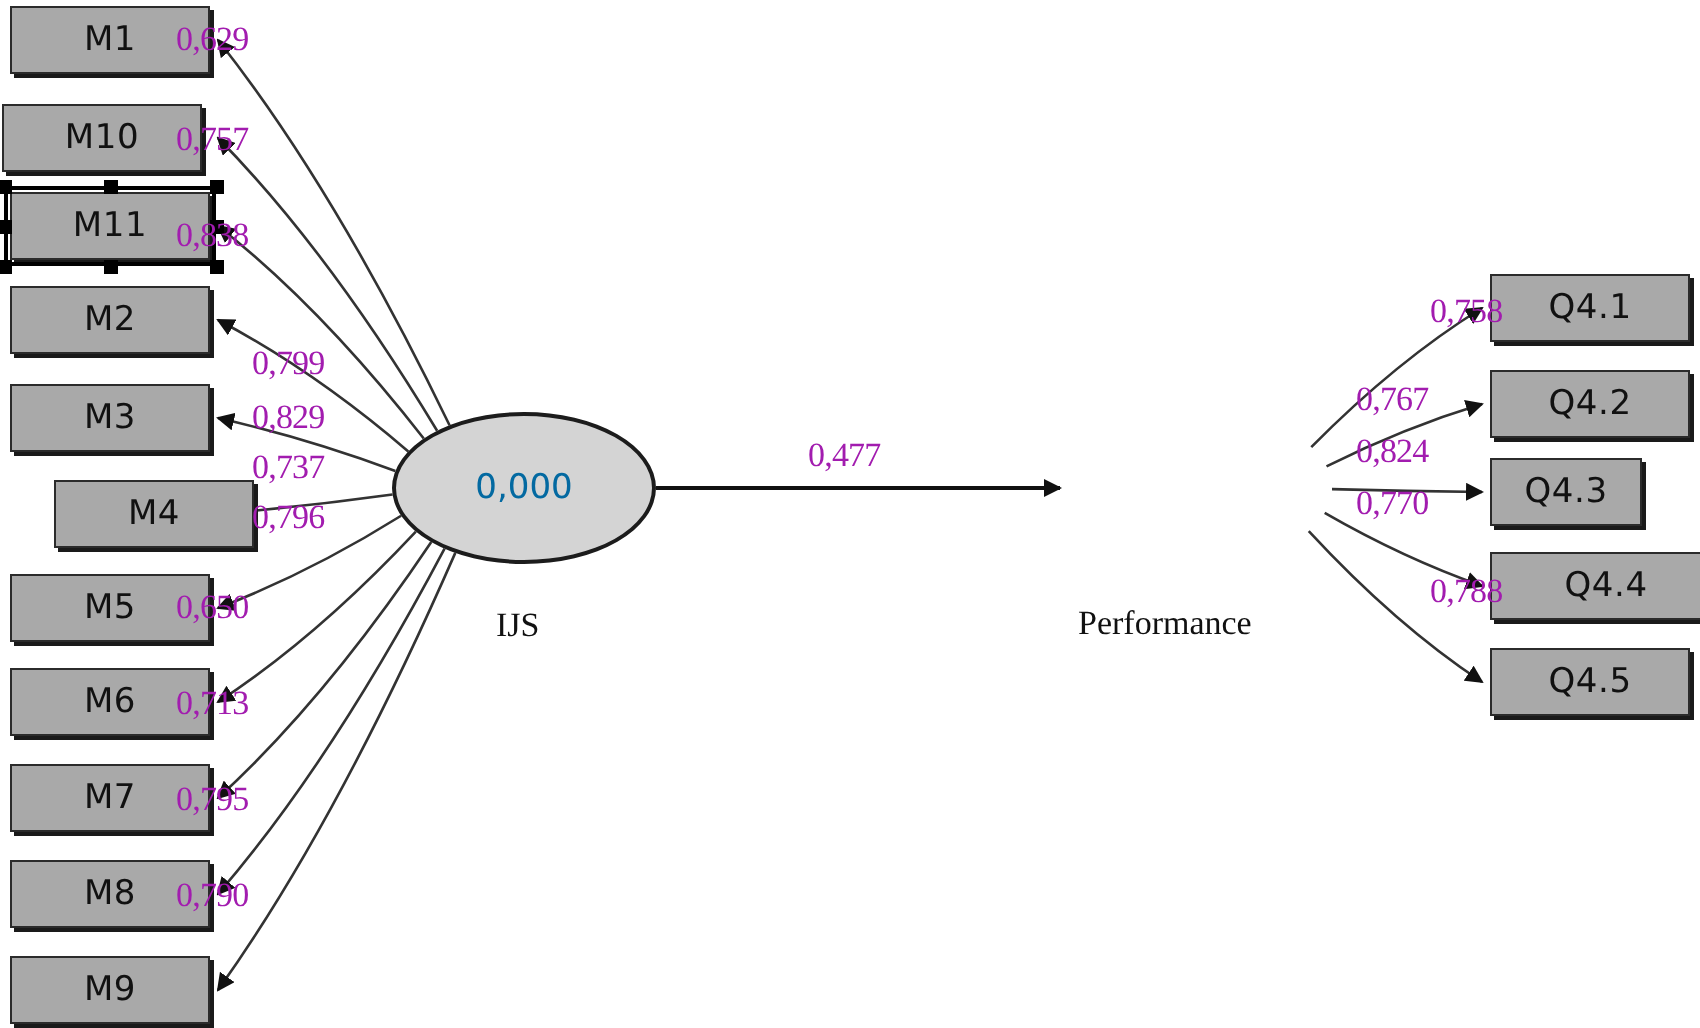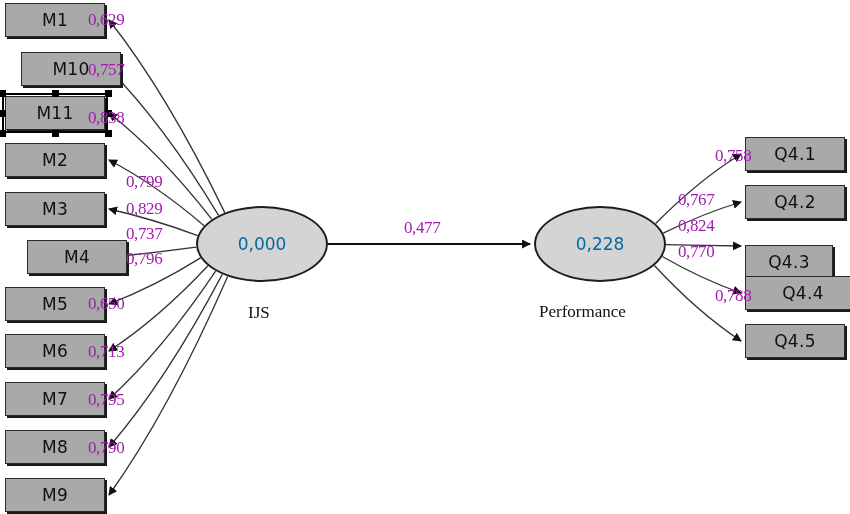--- a/index.html
+++ b/index.html
@@ -59,21 +59,21 @@
         <path d="M662.3427511096772,256.4739095815838 Q701.6713755548386,279.1200856410019 741,293" marker-end="url(#ah)"></path>
         <path d="M654.3755123826531,265.53751758461846 Q697.6877561913266,312.324256682155 741,341" marker-end="url(#ah)"></path>
       </g>
     <line id="struct-line" x1="328" y1="244" x2="530" y2="244" stroke="#111" stroke-width="2" marker-end="url(#ah)"></line>
   </svg>
 
   <div id="left-boxes">
       <div class="ind-box" style="left: 5px; top: 3px; width: 100px; height: 34px;">
         <span class="ind-label">M1</span>
       </div>
-      <div class="ind-box" style="left: 21px; top: 52px; width: 100px; height: 34px;">
+      <div class="ind-box" style="left: 1px; top: 52px; width: 100px; height: 34px;">
         <span class="ind-label">M10</span>
       </div>
       <div class="ind-box" style="left: 5px; top: 96px; width: 100px; height: 34px;">
         <span class="ind-label">M11</span>
       </div>
       <div class="sel-frame" style="left: 2px; top: 93px; width: 106px; height: 40px;"></div>
       <div class="handle" style="left: -1px; top: 90px;"></div>
       <div class="handle" style="left: -1px; top: 110px;"></div>
       <div class="handle" style="left: -1px; top: 130px;"></div>
       <div class="handle" style="left: 52px; top: 90px;"></div>
@@ -106,21 +106,21 @@
         <span class="ind-label">M9</span>
       </div>
     </div>
   <div id="right-boxes">
       <div class="ind-box" style="left: 745px; top: 137px; width: 100px; height: 34px;">
         <span class="ind-label">Q4.1</span>
       </div>
       <div class="ind-box" style="left: 745px; top: 185px; width: 100px; height: 34px;">
         <span class="ind-label">Q4.2</span>
       </div>
-      <div class="ind-box" style="left: 745px; top: 229px; width: 88px; height: 34px; margin-top: 16px;">
+      <div class="ind-box" style="left: 745px; top: 229px; width: 76px; height: 34px;">
         <span class="ind-label">Q4.3</span>
       </div>
       <div class="ind-box" style="left: 745px; top: 276px; width: 116px; height: 34px;">
         <span class="ind-label">Q4.4</span>
       </div>
       <div class="ind-box" style="left: 745px; top: 324px; width: 100px; height: 34px;">
         <span class="ind-label">Q4.5</span>
       </div>
     </div>
   <div id="coefs">
@@ -138,22 +138,19 @@
       <div class="coef" style="left: 715px; top: 146px;">0,758</div>
       <div class="coef" style="left: 678px; top: 190px;">0,767</div>
       <div class="coef" style="left: 678px; top: 216px;">0,824</div>
       <div class="coef" style="left: 678px; top: 242px;">0,770</div>
       <div class="coef" style="left: 715px; top: 286px;">0,788</div>
     </div>
 
   <div class="latent" style="left:196px;top:206px;width:132px;height:76px;">
     <span class="latent-val">0,000</span>
   </div>
-  <div class="latent" style="left:534px;top:206px;width:132px;height:76px;">
-    <span class="latent-val">0,228</span>
-  </div>
 
   <div class="construct-name" style="left:248px;top:303px;">IJS</div>
   <div class="construct-name" style="left:539px;top:302px;">Performance</div>
 
   <div class="coef" style="left:404px;top:218px;">0,477</div>
 
 </div>
 
 </body></html>

